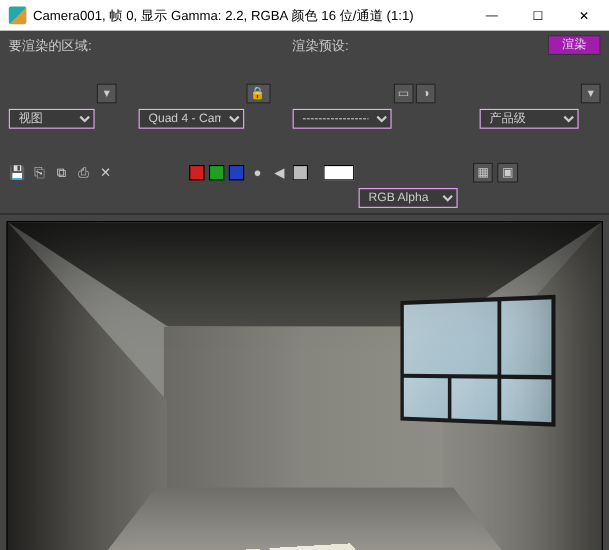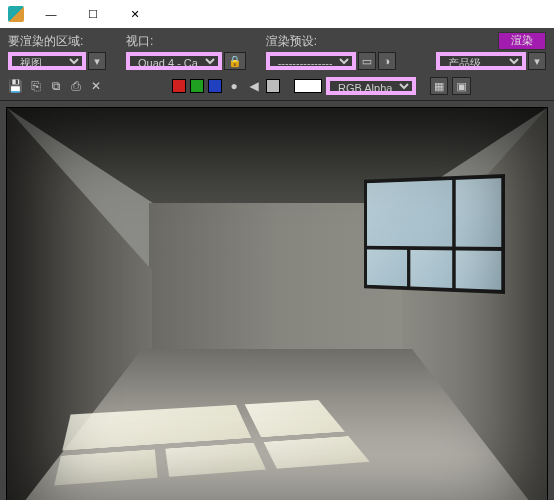--- a/index.html
+++ b/index.html
@@ -5,21 +5,21 @@
 *{margin:0;padding:0;box-sizing:border-box;font-family:"Microsoft YaHei",Arial,sans-serif;font-size:11px;}
 body{background:#444;width:554px;height:500px;overflow:hidden;}
 .titlebar{height:28px;background:#fff;display:flex;align-items:center;padding:0 2px;}
 .titlebar .ico{width:16px;height:16px;margin:0 6px;background:linear-gradient(135deg,#2aa 50%,#d93 50%);border-radius:2px;}
 .titlebar .title{flex:1;color:#000;font-size:12px;}
 .titlebar .wbtn{width:42px;height:28px;display:flex;align-items:center;justify-content:center;color:#000;}
 .toolbar{background:#444;padding:4px 8px;display:flex;gap:20px;align-items:flex-end;color:#ccc;}
 .toolbar .group{display:flex;flex-direction:column;gap:2px;}
 .toolbar label{font-size:12px;color:#ccc;}
 .toolbar .row{display:flex;align-items:center;gap:2px;}
-select,.sel{background:#3a3a3a;color:#ccc;border:4px solid #f0abfc;height:18px;font-size:11px;padding:0 4px;}
+select,.sel{background:#3a3a3a;color:#ccc;border:1px solid #f0abfc;height:18px;font-size:11px;padding:0 4px;margin-top:47px;}
 .btn{background:#555;border:1px solid #222;color:#ccc;height:18px;min-width:18px;display:inline-flex;align-items:center;justify-content:center;padding:0 3px;}
 .rbtn{background:#a21caf;border:1px solid #333;color:#e0e0e0;height:18px;padding:0 12px;}
 .toolbar2{background:#444;padding:3px 8px 5px;display:flex;align-items:center;gap:4px;color:#ccc;border-bottom:1px solid #222;}
 .ico2{width:16px;height:16px;display:inline-flex;align-items:center;justify-content:center;font-size:12px;}
 .swatch{width:14px;height:14px;border:1px solid #000;display:inline-block;}
 .viewport{margin:6px;border:1px solid #000;background:#000;height:418px;position:relative;overflow:hidden;}
 .room{position:absolute;inset:0;background:#8a8a86;}
 .ceiling{position:absolute;top:0;left:0;right:0;height:95px;background:linear-gradient(to bottom,#2a2a28,#4a4a46);clip-path:polygon(0 0,100% 0,73% 100%,27% 100%);}
 .floor{position:absolute;bottom:0;left:0;right:0;height:175px;background:linear-gradient(to top,#cac8c0 0%,#b8b6ae 40%,#6e6d67 100%);clip-path:polygon(25% 0,75% 0,100% 100%,0 100%);}
 .backwall{position:absolute;top:95px;left:142px;right:142px;height:148px;background:linear-gradient(to right,#6a6964,#86857e,#8e8d86);}
@@ -33,35 +33,35 @@
 .lp{background:linear-gradient(135deg,#fffef0,#f0eed8);}
 .lp.tl{grid-column:1/3;}
 .vgn{position:absolute;inset:0;box-shadow:inset 0 0 80px 20px rgba(0,0,0,0.6);pointer-events:none;}
 .spacer{flex:1;}
 </style>
 </head>
 <body>
 
 <div class="titlebar">
   <div class="ico"></div>
+  <div class="title">Camera001, 帧 0, 显示 Gamma: 2.2, RGBA 颜色 16 位/通道 (1:1)</div>
   <div class="wbtn">—</div>
   <div class="wbtn">☐</div>
   <div class="wbtn">✕</div>
 </div>
 
 <div class="toolbar">
   <div class="group">
     <label>要渲染的区域:</label>
     <div class="row">
       <select class="sel" style="width:78px"><option>视图</option></select>
       <span class="btn">▾</span>
     </div>
   </div>
   <div class="group">
-    <label>视口:</label>
     <div class="row">
       <select class="sel" style="width:96px"><option>Quad 4 - Camera</option></select>
       <span class="btn">🔒</span>
     </div>
   </div>
   <div class="group">
     <label>渲染预设:</label>
     <div class="row">
       <select class="sel" style="width:90px"><option>------------------------</option></select>
       <span class="btn">▭</span>

